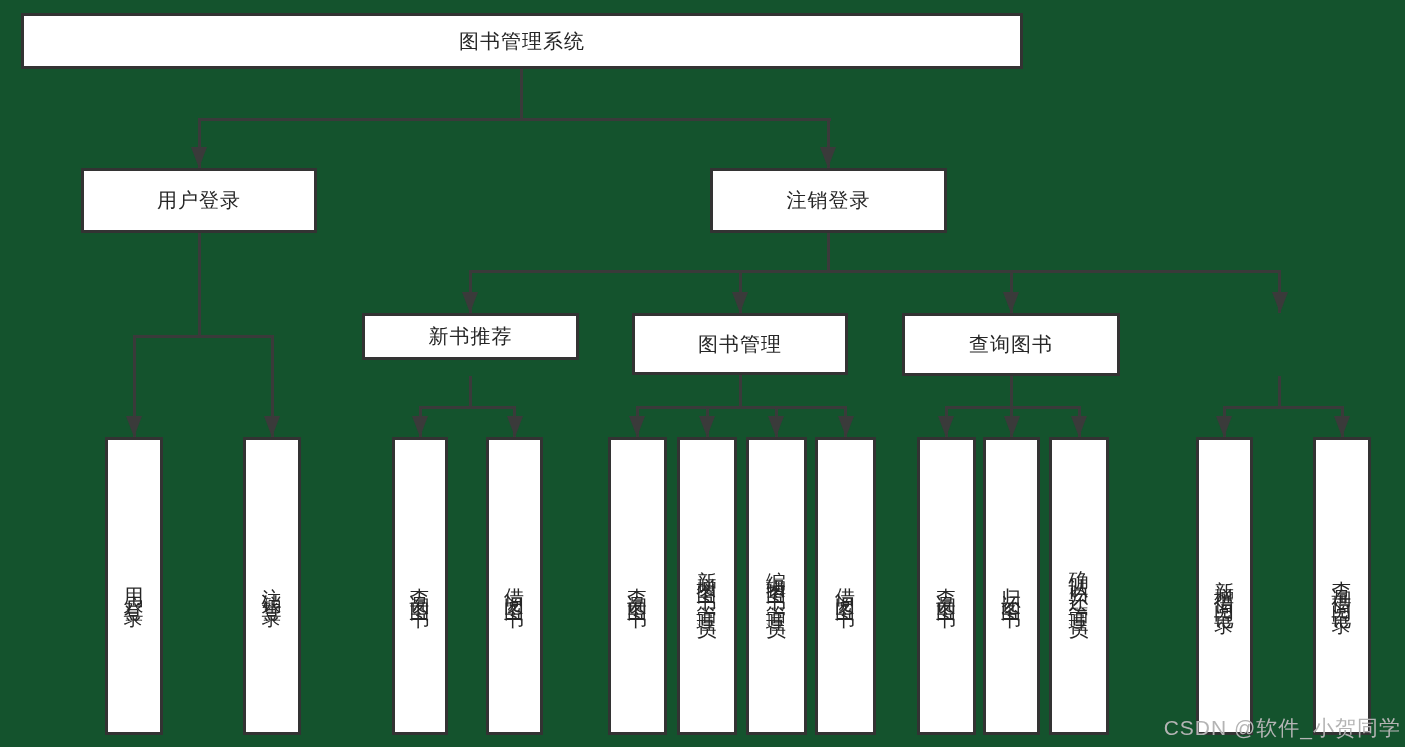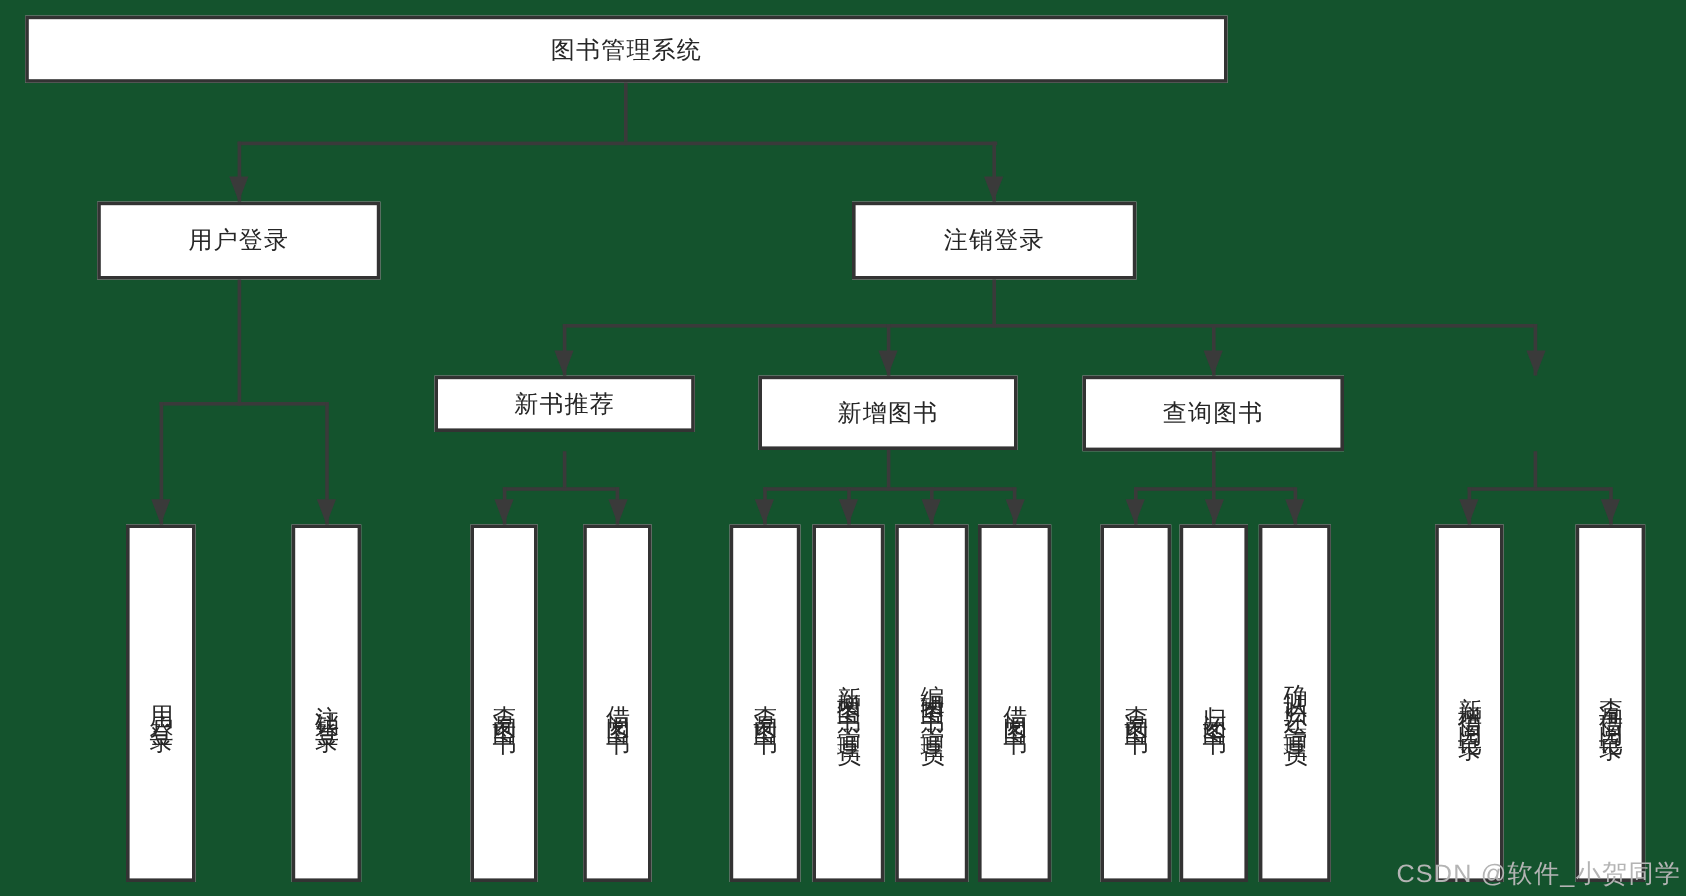--- a/index.html
+++ b/index.html
@@ -46,21 +46,21 @@
 
   <div class="node" style="left:710px;top:168px;width:237px;height:65px;">
     <span>注销登录</span>
   </div>
 
   <div class="node" style="left:362px;top:313px;width:217px;height:47px;">
     <span>新书推荐</span>
   </div>
 
   <div class="node" style="left:632px;top:313px;width:216px;height:62px;">
-    <span>新增图书</span>
+    <span>图书管理</span>
   </div>
 
   <div class="node" style="left:902px;top:313px;width:218px;height:63px;">
     <span>查询图书</span>
   </div>
 
 
   <div class="node leaf" style="left:105px;top:437px;width:58px;height:298px;">
     <span class="vtext">用户登录</span>
   </div>

